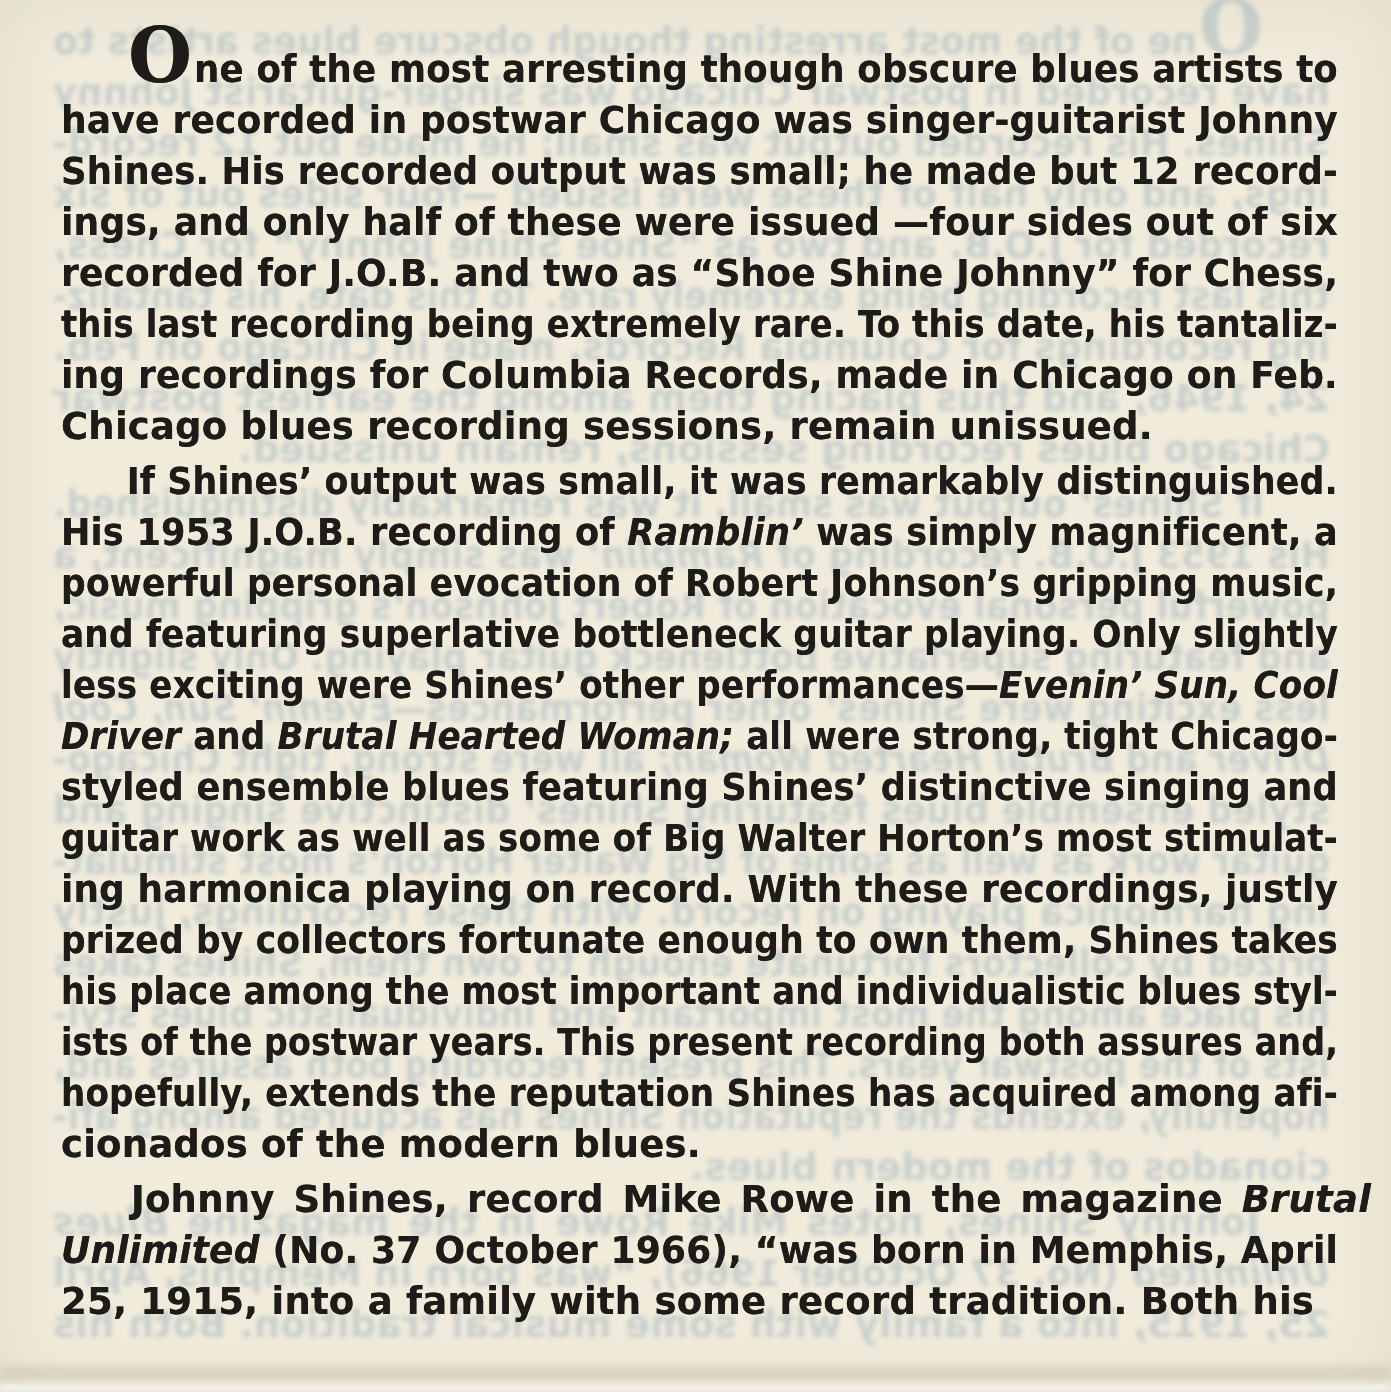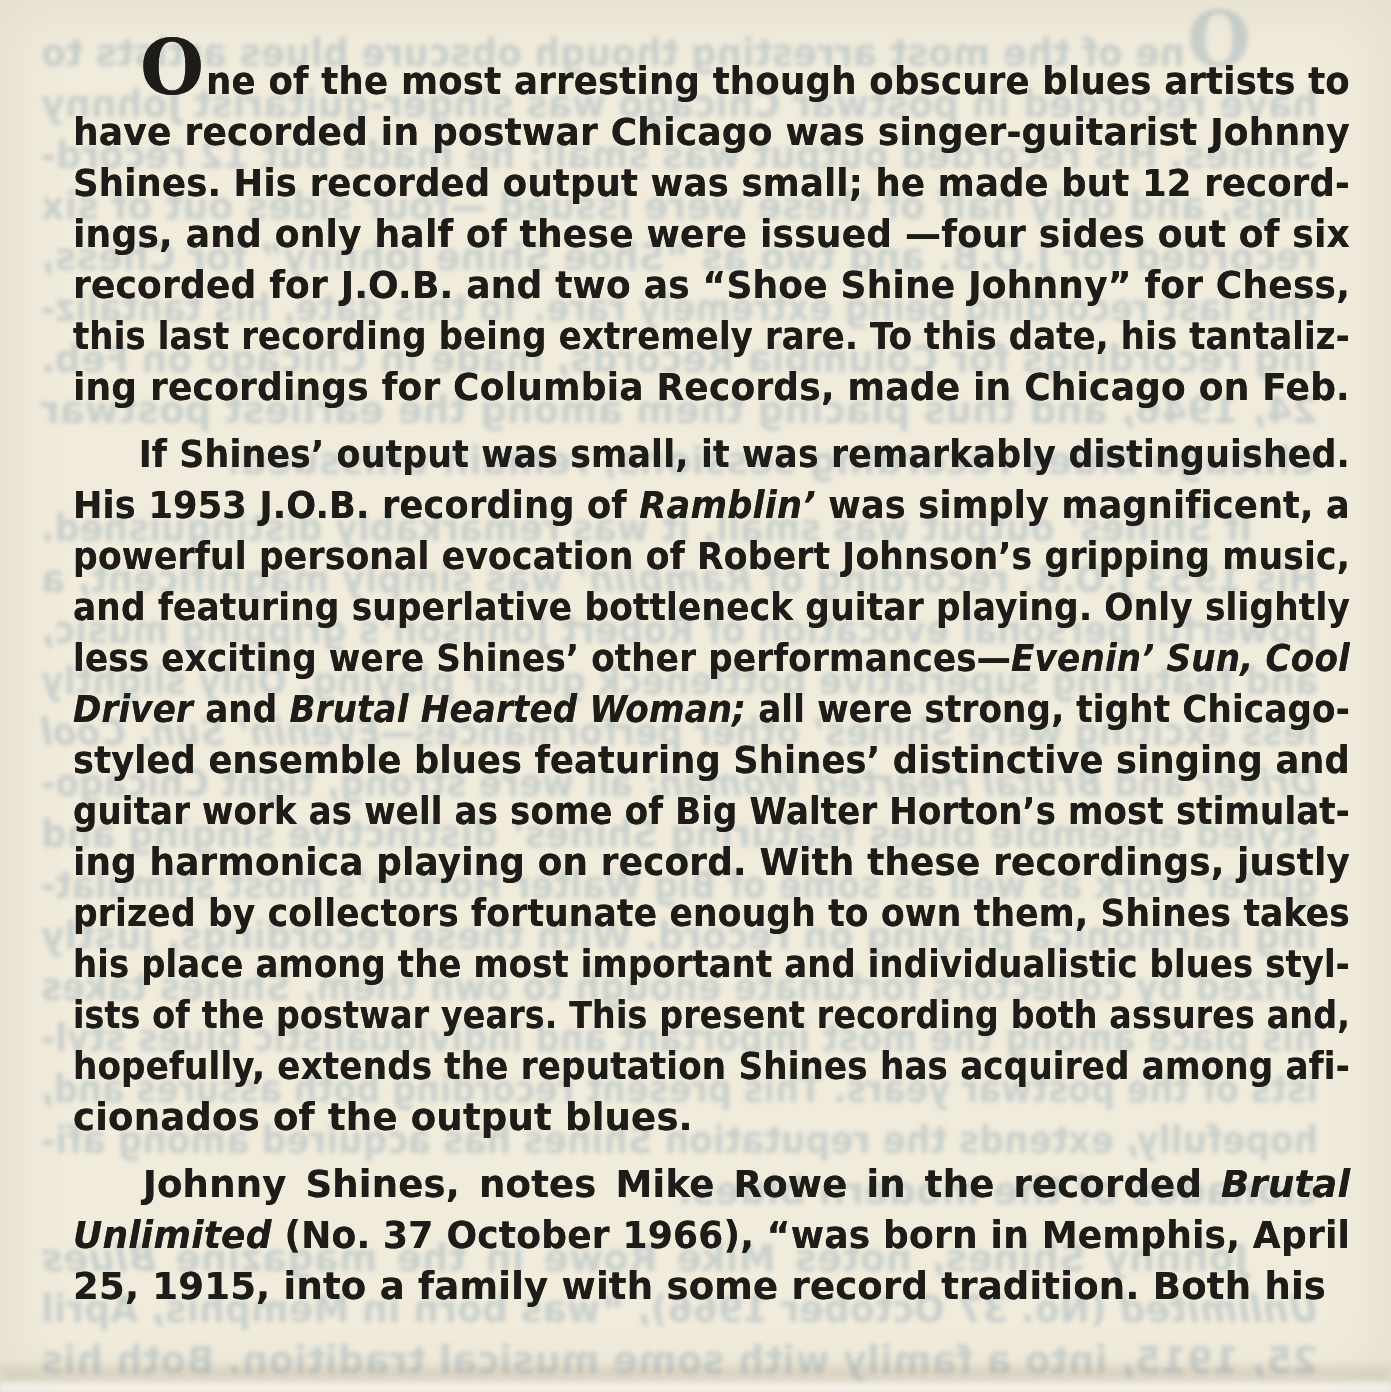--- a/index.html
+++ b/index.html
@@ -54,21 +54,21 @@
     width: 1277px;
     color: var(--ghost, #93aab9);
     font-weight: bold;
     font-size: 37px;
     transform: scaleX(-1);
     filter: blur(2.2px);
     opacity: 0.42;
     pointer-events: none;
   }
 
-  .para { margin: 16px; }
+  .para { margin: 4px; }
   .line {
     position: relative;
     height: 51px;
     line-height: 51px;
     white-space: nowrap;
     transform-origin: 0 50%;
     letter-spacing: 0.2px;
   }
   .indent {
     display: inline-block;
@@ -124,38 +124,39 @@
     </div>
   <div class="article">
       <div class="para">
         <div class="line" style="transform: scaleX(0.961393);"><span class="indent"></span><span class="dropcap">O</span><span>ne of the most arresting though obscure blues artists to</span></div>
         <div class="line" style="transform: scaleX(0.97388);"><span>have recorded in postwar Chicago was singer-guitarist Johnny</span></div>
         <div class="line" style="transform: scaleX(0.957956);"><span>Shines. His recorded output was small; he made but 12 record-</span></div>
         <div class="line" style="transform: scaleX(0.973926);"><span>ings, and only half of these were issued —four sides out of six</span></div>
         <div class="line" style="transform: scaleX(0.972837);"><span>recorded for J.O.B. and two as “Shoe Shine Johnny” for Chess,</span></div>
         <div class="line" style="transform: scaleX(0.915074);"><span>this last recording being extremely rare. To this date, his tantaliz-</span></div>
         <div class="line" style="transform: scaleX(0.972964);"><span>ing recordings for Columbia Records, made in Chicago on Feb.</span></div>
+        <div class="line endline"><span>Chicago blues recording sessions, remain unissued.</span></div>
       </div>
       <div class="para">
         <div class="line" style="transform: scaleX(0.938055);"><span class="indent"></span><span>If Shines’ output was small, it was remarkably distinguished.</span></div>
         <div class="line" style="transform: scaleX(0.949939);"><span>His 1953 J.O.B. recording of </span><span class="it">Ramblin’</span><span> was simply magnificent, a</span></div>
         <div class="line" style="transform: scaleX(0.933202);"><span>powerful personal evocation of Robert Johnson’s gripping music,</span></div>
         <div class="line" style="transform: scaleX(0.928084);"><span>and featuring superlative bottleneck guitar playing. Only slightly</span></div>
         <div class="line" style="transform: scaleX(0.923063);"><span>less exciting were Shines’ other performances—</span><span class="it">Evenin’ Sun, Cool</span></div>
         <div class="line" style="transform: scaleX(0.921606);"><span class="it">Driver</span><span> and </span><span class="it">Brutal Hearted Woman;</span><span> all were strong, tight Chicago-</span></div>
         <div class="line" style="transform: scaleX(0.951399);"><span>styled ensemble blues featuring Shines’ distinctive singing and</span></div>
         <div class="line" style="transform: scaleX(0.917282);"><span>guitar work as well as some of Big Walter Horton’s most stimulat-</span></div>
         <div class="line" style="transform: scaleX(0.966989);"><span>ing harmonica playing on record. With these recordings, justly</span></div>
         <div class="line" style="transform: scaleX(0.932127);"><span>prized by collectors fortunate enough to own them, Shines takes</span></div>
         <div class="line" style="transform: scaleX(0.912958);"><span>his place among the most important and individualistic blues styl-</span></div>
         <div class="line" style="transform: scaleX(0.898357);"><span>ists of the postwar years. This present recording both assures and,</span></div>
         <div class="line" style="transform: scaleX(0.922334);"><span>hopefully, extends the reputation Shines has acquired among afi-</span></div>
-        <div class="line endline"><span>cionados of the output blues.</span></div>
+        <div class="line endline"><span>cionados of the modern blues.</span></div>
       </div>
       <div class="para">
-        <div class="line" style="word-spacing: 5.86914px;"><span class="indent"></span><span>Johnny Shines, notes Mike Rowe in the recorded </span><span class="it">Brutal</span></div>
+        <div class="line" style="word-spacing: 5.86914px;"><span class="indent"></span><span>Johnny Shines, record Mike Rowe in the magazine </span><span class="it">Brutal</span></div>
         <div class="line" style="transform: scaleX(0.973996);"><span class="it">Unlimited</span><span> (No. 37 October 1966), “was born in Memphis, April</span></div>
         <div class="line" style="word-spacing: 0.107813px;"><span>25, 1915, into a family with some record tradition. Both his</span></div>
       </div>
     </div>
   <div class="scan-band"></div>
   <div class="scan-band-light"></div>
 </div>
 
 </body></html>

